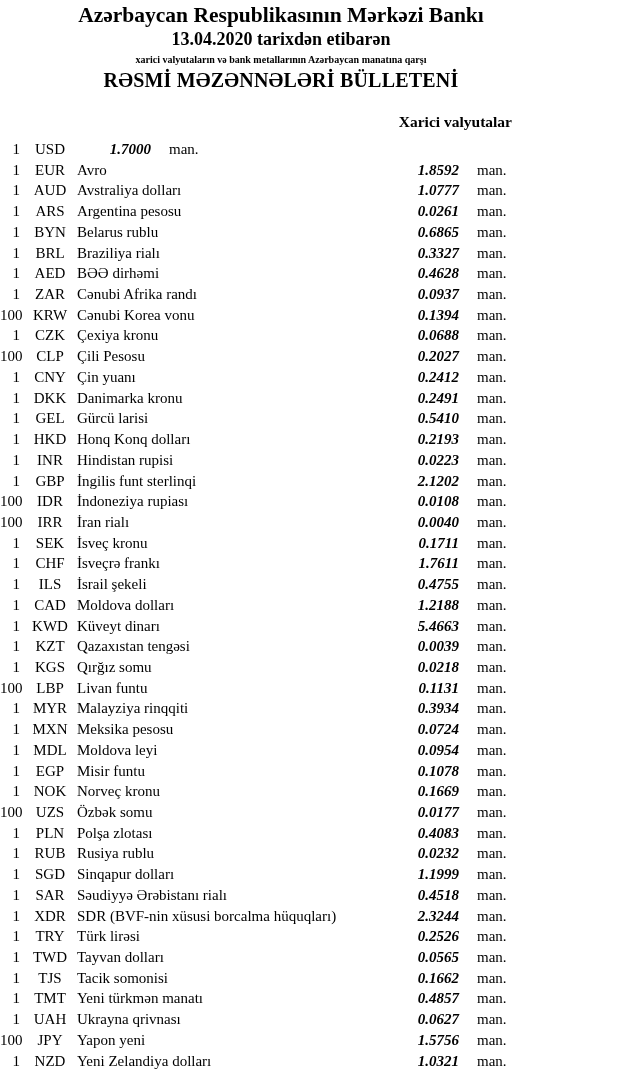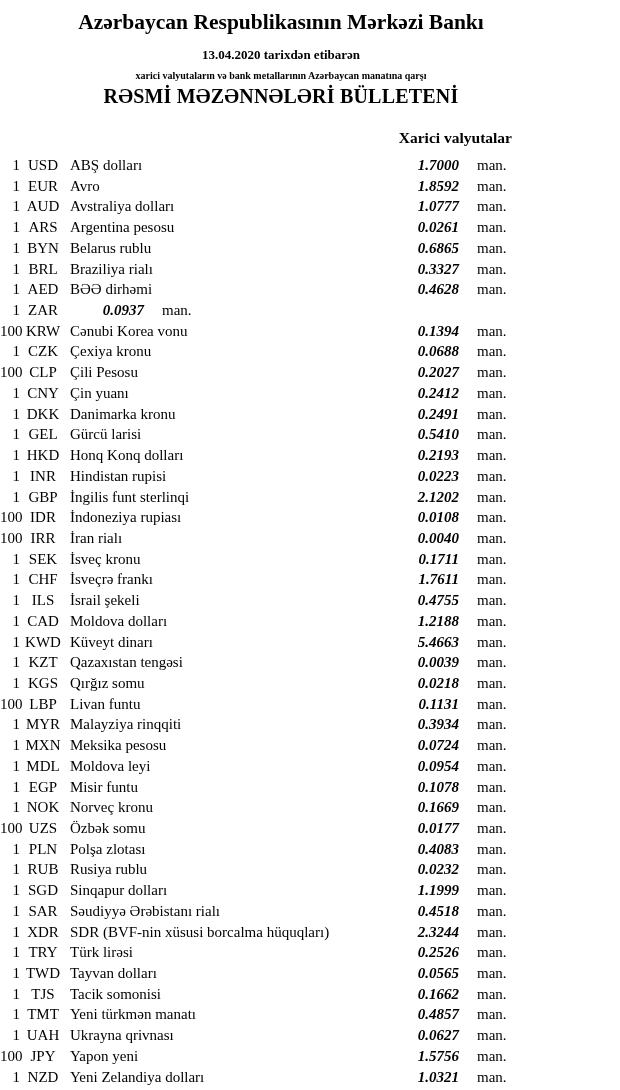--- a/index.html
+++ b/index.html
@@ -12,40 +12,40 @@
     color: #000000;
     font-family: "Liberation Serif", serif;
   }
   .page {
     position: relative;
     width: 516px;
     height: 1090px;
     box-sizing: border-box;
     background: #ffffff;
     overflow: hidden;
-    padding-top: 9px;
+    padding-top: 2px;
   }
   .doc-header {
     margin-left: 50px;
     margin-right: 4px;
     text-align: center;
   }
   .doc-title {
     font-size: 21.5px;
     font-weight: bold;
     line-height: 27px;
     margin: 0;
   }
   .doc-line {
     font-weight: bold;
   }
   .doc-date {
-    font-size: 13px;
+    font-size: 18px;
     line-height: 20px;
-    margin-top: 9px;
+    margin-top: 0;
   }
   .doc-sub {
     font-size: 10px;
     line-height: 21px;
   }
   .doc-bulletin {
     font-size: 20px;
     line-height: 21px;
     letter-spacing: 0.2px;
   }
@@ -69,21 +69,21 @@
     padding-right: 3px;
     box-sizing: border-box;
   }
   .qty {
     width: 20px;
     text-align: right;
     flex: 0 0 auto;
   }
   .code {
     width: 46px;
-    margin-left: 0;
+    margin-left: 7px;
     text-align: center;
     flex: 0 0 auto;
   }
   .name {
     flex: 1 1 auto;
     margin-left: 4px;
     white-space: nowrap;
     overflow: hidden;
   }
   .rate {
@@ -111,21 +111,20 @@
     <div class="doc-line doc-sub">xarici valyutaların və bank metallarının Azərbaycan manatına qarşı</div>
     <div class="doc-line doc-bulletin">RƏSMİ MƏZƏNNƏLƏRİ BÜLLETENİ</div>
   </header>
 
   <div class="section-title">Xarici valyutalar</div>
 
   <div class="rates-table" id="rates-table">
     <div class="row">
       <span class="qty">1</span>
       <span class="code">USD</span>
-      <span class="name">ABŞ dolları</span>
       <span class="rate">1.7000</span>
       <span class="unit">man.</span>
     </div>
 
     <div class="row">
       <span class="qty">1</span>
       <span class="code">EUR</span>
       <span class="name">Avro</span>
       <span class="rate">1.8592</span>
       <span class="unit">man.</span>
@@ -167,20 +166,21 @@
       <span class="qty">1</span>
       <span class="code">AED</span>
       <span class="name">BƏƏ dirhəmi</span>
       <span class="rate">0.4628</span>
       <span class="unit">man.</span>
     </div>
 
     <div class="row">
       <span class="qty">1</span>
       <span class="code">ZAR</span>
+      <span class="name">Cənubi Afrika randı</span>
       <span class="rate">0.0937</span>
       <span class="unit">man.</span>
     </div>
 
     <div class="row">
       <span class="qty">100</span>
       <span class="code">KRW</span>
       <span class="name">Cənubi Korea vonu</span>
       <span class="rate">0.1394</span>
       <span class="unit">man.</span>

